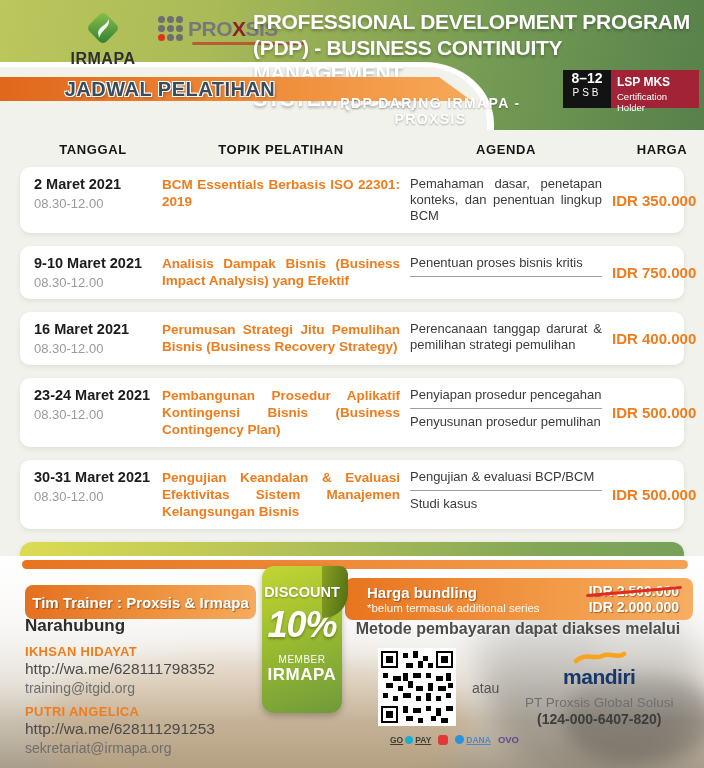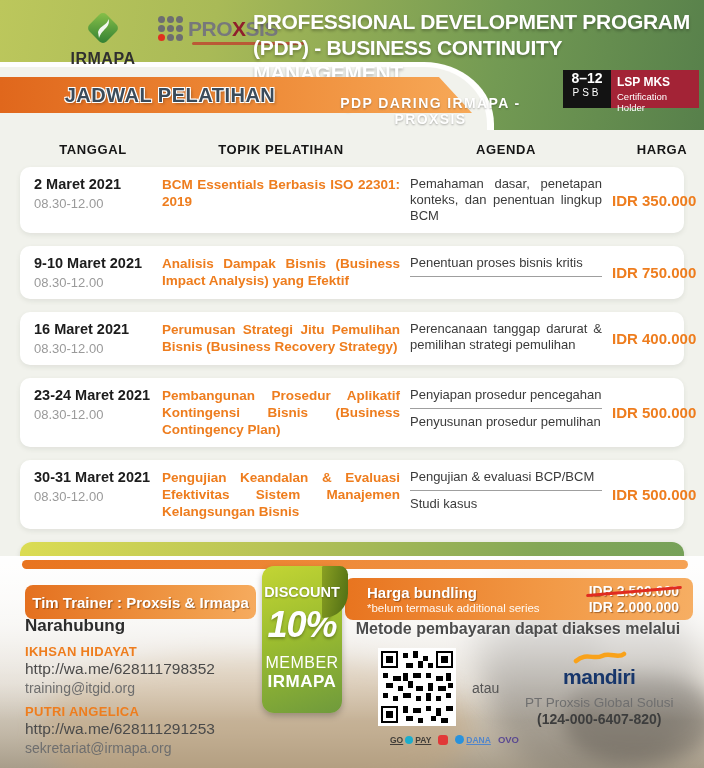--- a/index.html
+++ b/index.html
@@ -7,21 +7,21 @@
   body { font-family:"Liberation Sans", sans-serif; position:relative; overflow:hidden; background:#f1f2ec; }
 
   .poster { position:absolute; inset:0; }
 
   
   .header { position:absolute; top:0; left:0; width:704px; height:130px;
     background:linear-gradient(100deg,#bcc75c 0%,#a9ba57 30%,#739a53 70%,#57804b 100%); }
   .light-notch { position:absolute; left:0; top:62px; width:494px; height:68px;
     background:#f1f2ec; border-top-right-radius:70px 62px;
     border-top:5px solid rgba(255,255,255,.95); border-right:7px solid rgba(255,255,255,.95); }
-  .jadwal-ribbon { position:absolute; left:0; top:77px; width:472px; height:36px;
+  .jadwal-ribbon { position:absolute; left:0; top:77px; width:472px; height:24px;
     background:linear-gradient(90deg,#e0671c 0%,#ee8b38 55%,#f7a958 100%);
     clip-path:polygon(0 0, 93% 0, 100% 100%, 0 100%);
     display:flex; align-items:center; }
   .jadwal-ribbon span { width:340px; text-align:center; font-size:20px; font-weight:bold;
     color:#3b4b5a; letter-spacing:.5px;
     text-shadow:1px 1px 0 #fff,-1px -1px 0 #fff,1px -1px 0 #fff,-1px 1px 0 #fff,2px 2px 3px rgba(0,0,0,.25); }
 
   .irmapa-logo { position:absolute; left:60px; top:8px; width:86px; text-align:center; }
   .irmapa-logo .label { font-size:16px; font-weight:bold; color:#2f2f2f; letter-spacing:.5px; margin-top:-2px; }
   .proxsis-logo { position:absolute; left:158px; top:16px; width:180px; }
@@ -97,21 +97,21 @@
     text-shadow:1px 1px 1px rgba(90,40,0,.55); }
 
   .discount-ribbon { left:262px; top:10px; width:80px; height:147px; border-radius:12px; z-index:4;
     background:linear-gradient(160deg,#c3d534 0%,#9cbd2f 45%,#6f9a3c 100%);
     text-align:center; color:#fff; box-shadow:0 3px 6px rgba(0,0,0,.25); }
   .discount-ribbon .curl { position:absolute; top:0; right:-6px; width:26px; height:52px;
     background:linear-gradient(100deg,#8aa022 0%,#4e6c14 100%);
     border-radius:2px 14px 42px 2px; }
   .dr1 { font-size:14.5px; font-weight:bold; margin-top:18px; text-shadow:0 1px 2px rgba(0,0,0,.3); position:relative; z-index:2; }
   .dr2 { font-size:36px; font-weight:bold; font-style:italic; margin-top:4px; letter-spacing:-1px; text-shadow:0 2px 3px rgba(0,0,0,.3); }
-  .dr3 { font-size:16px; margin-top:8px; letter-spacing:.5px; }
+  .dr3 { font-size:10px; margin-top:8px; letter-spacing:.5px; }
   .dr4 { font-size:17px; font-weight:bold; letter-spacing:.5px; }
 
   .bundling-badge { left:345px; top:22px; width:348px; height:42px; border-radius:8px; z-index:2; position:absolute;
     background:linear-gradient(90deg,#e8741f 0%,#f29a47 60%,#f6ae63 100%);
     display:flex; align-items:center; justify-content:space-between; padding:0 14px 0 22px; }
   .bb-title { font-size:15px; font-weight:bold; color:#fff; text-shadow:1px 1px 1px rgba(90,40,0,.5); }
   .bb-note { font-size:11.5px; color:rgba(255,255,255,.95); margin-top:1px; }
   .bb-prices { text-align:center; color:#fff; font-weight:bold; font-size:14px; text-shadow:1px 1px 1px rgba(90,40,0,.5); }
   .bb-old { position:relative; display:inline-block; }
   .bb-old::after { content:""; position:absolute; left:-3px; right:-3px; top:45%; height:3px;

